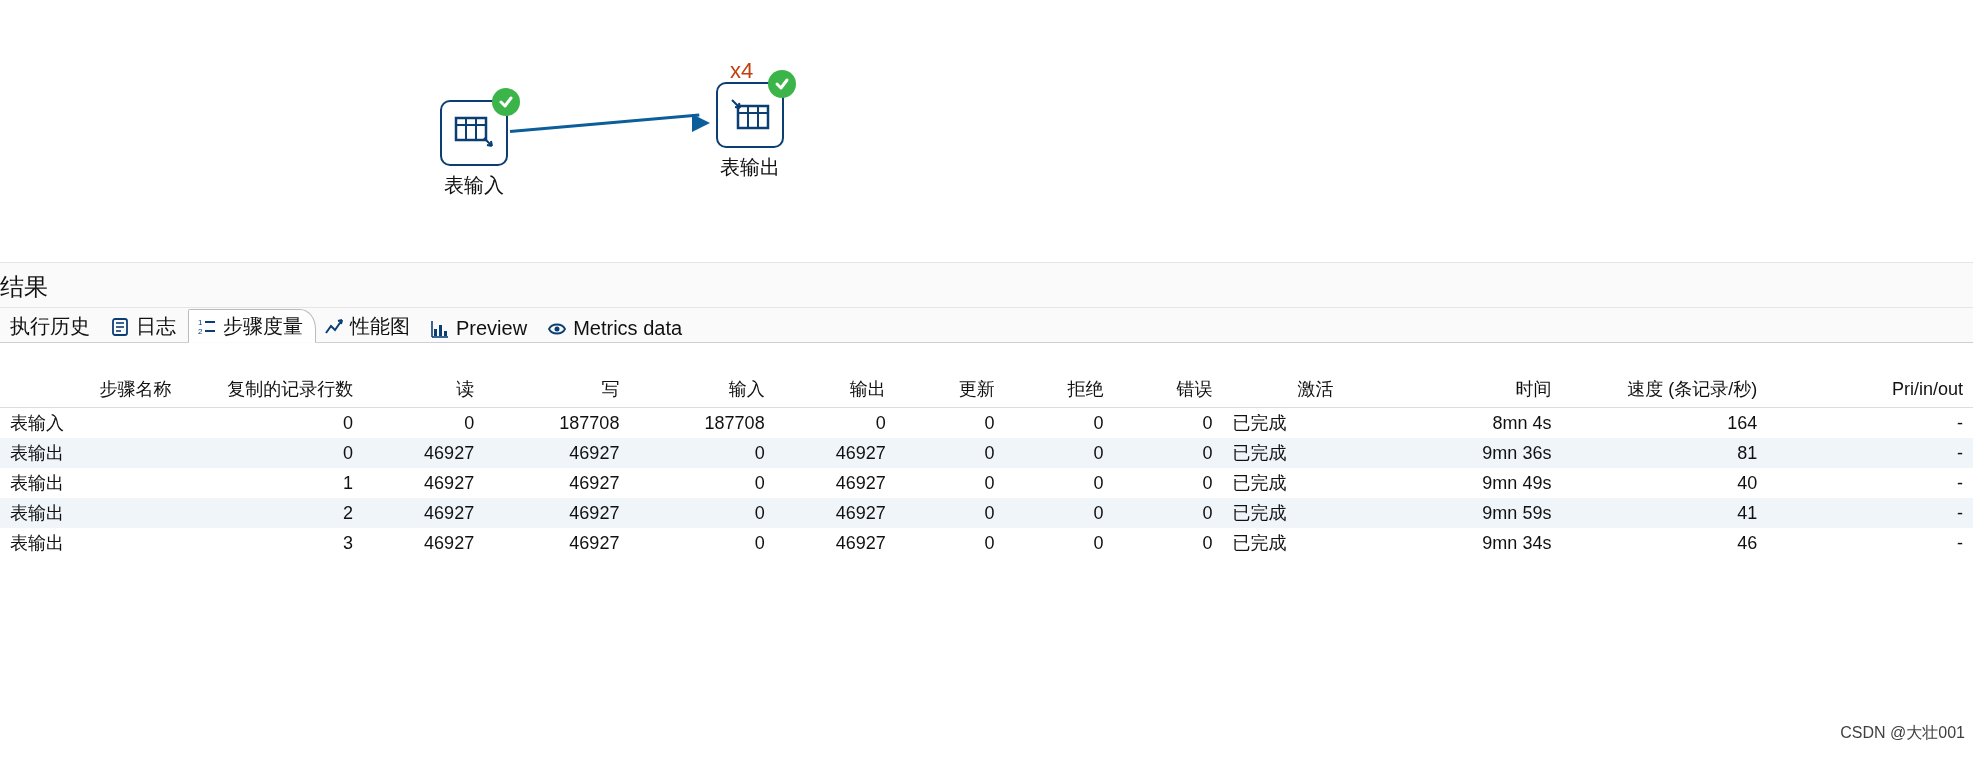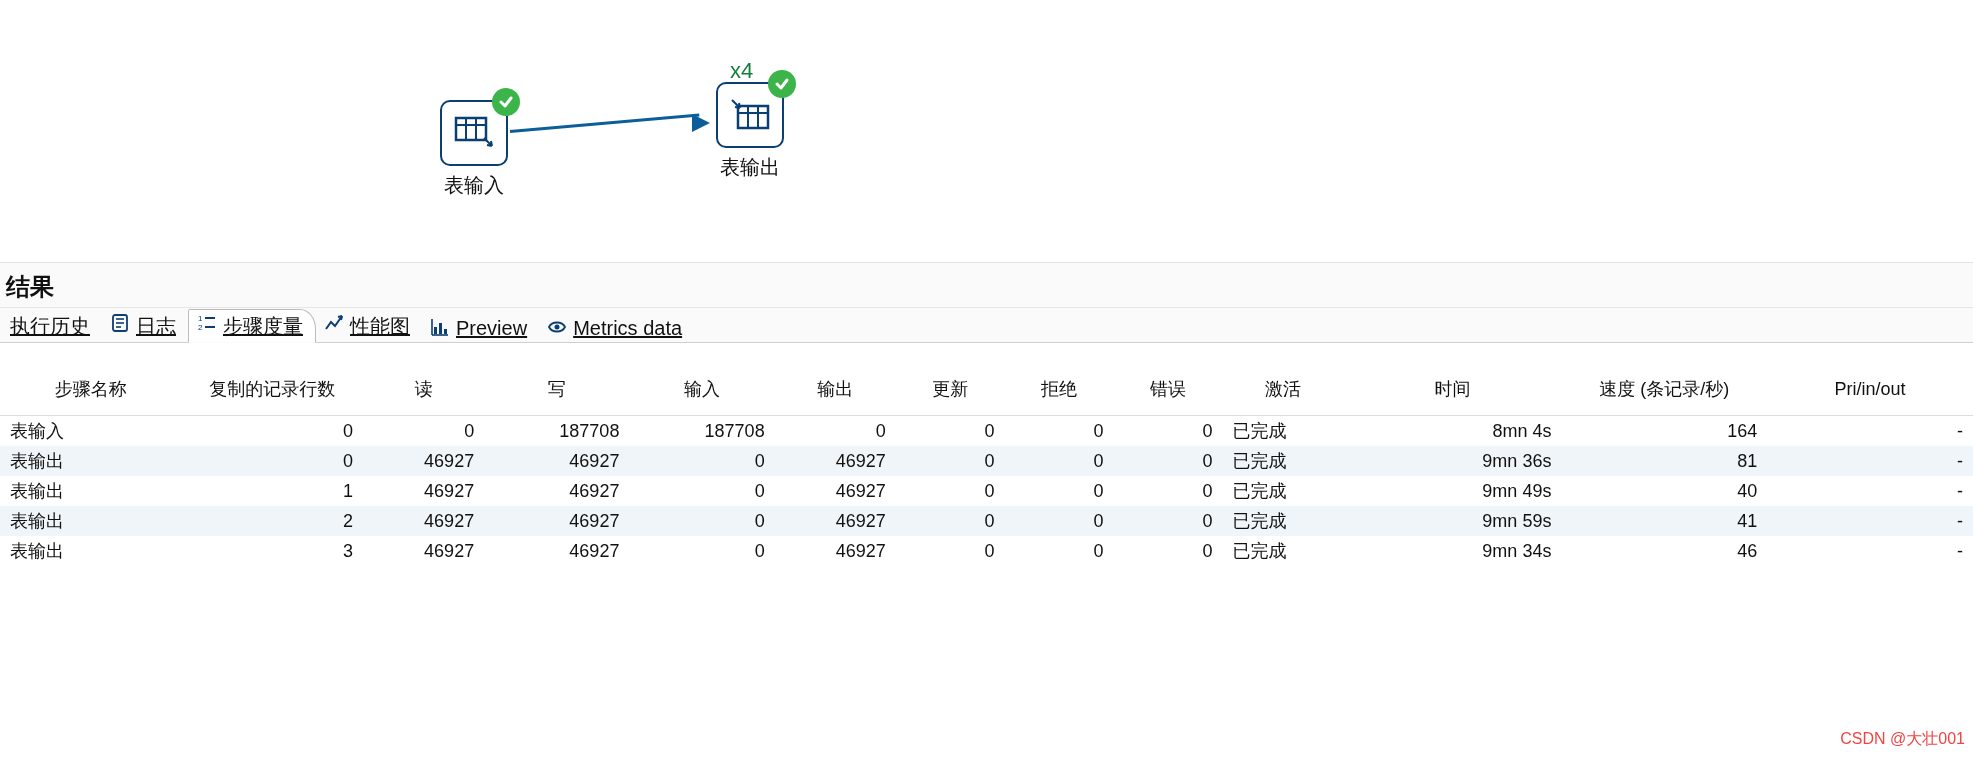--- a/index.html
+++ b/index.html
@@ -18,42 +18,42 @@
     position: relative;
     width: 100%;
     height: 250px;
     background: #fff;
   }
   .section-divider {
     border-top: 1px solid #e5e5e5;
     margin-top: 12px;
   }
   .section-header {
-    padding: 8px 6px 4px 6px;
-    font-weight: bold;
+    padding: 8px 6px 4px 0;
+    font-weight: normal;
     font-size: 24px;
     background: #fafafa;
     border-bottom: 1px solid #e5e5e5;
   }
   .tab-row {
     display: flex;
     align-items: flex-end;
     height: 34px;
     background: #fafafa;
     border-bottom: 1px solid #cfcfcf;
     padding-left: 2px;
   }
   .tab {
     display: flex;
+    align-items: center;
     gap: 6px;
     padding: 3px 12px 2px 8px;
     font-size: 20px;
     cursor: default;
     border-top-right-radius: 14px 16px;
-    text-decoration: underline;
   }
   .tab.active {
     border: 1px solid #bbb;
     border-bottom: 1px solid #fafafa;
     background: #fff;
     border-top-right-radius: 16px 20px;
     border-top-left-radius: 2px;
     position: relative;
     top: 1px;
   }
@@ -65,41 +65,41 @@
   .results-table-wrap {
     width: 100%;
   }
   table.results {
     border-collapse: collapse;
     width: 100%;
     table-layout: fixed;
   }
   table.results thead th {
     font-weight: normal;
-    text-align: center;
-    padding: 6px 10px 14px 10px;
+    text-align: right;
+    padding: 6px 10px 6px 10px;
     border-bottom: 1px solid #ddd;
     white-space: nowrap;
     overflow: hidden;
   }
   table.results tbody td {
     padding: 3px 10px 3px 10px;
     white-space: nowrap;
     overflow: hidden;
   }
   table.results tbody tr.alt {
     background: #f0f5fa;
   }
   .num { text-align: right; }
   .txt { text-align: left; }
   .watermark {
     position: absolute;
     right: 8px;
-    bottom: 12px;
-    color: #ef4444;
+    bottom: 18px;
+    color: #404040;
     font-size: 16px;
     pointer-events: none;
   }
 
   
   .node {
     position: absolute;
     text-align: center;
   }
   .node .nbox {
@@ -126,21 +126,21 @@
     border-radius: 50%;
     background: #3bb54a;
     display: flex;
     align-items: center;
     justify-content: center;
   }
   .badge svg { display:block; }
   .x4 {
     position: absolute;
     font-size: 22px;
-    color: #15803d;
+    color: #c2410c;
   }
   .arrow-line {
     position: absolute;
     height: 0;
     border-top: 3px solid #0b5e99;
   }
   .arrow-head {
     position: absolute;
     width: 0; height: 0;
     border-top: 9px solid transparent;

